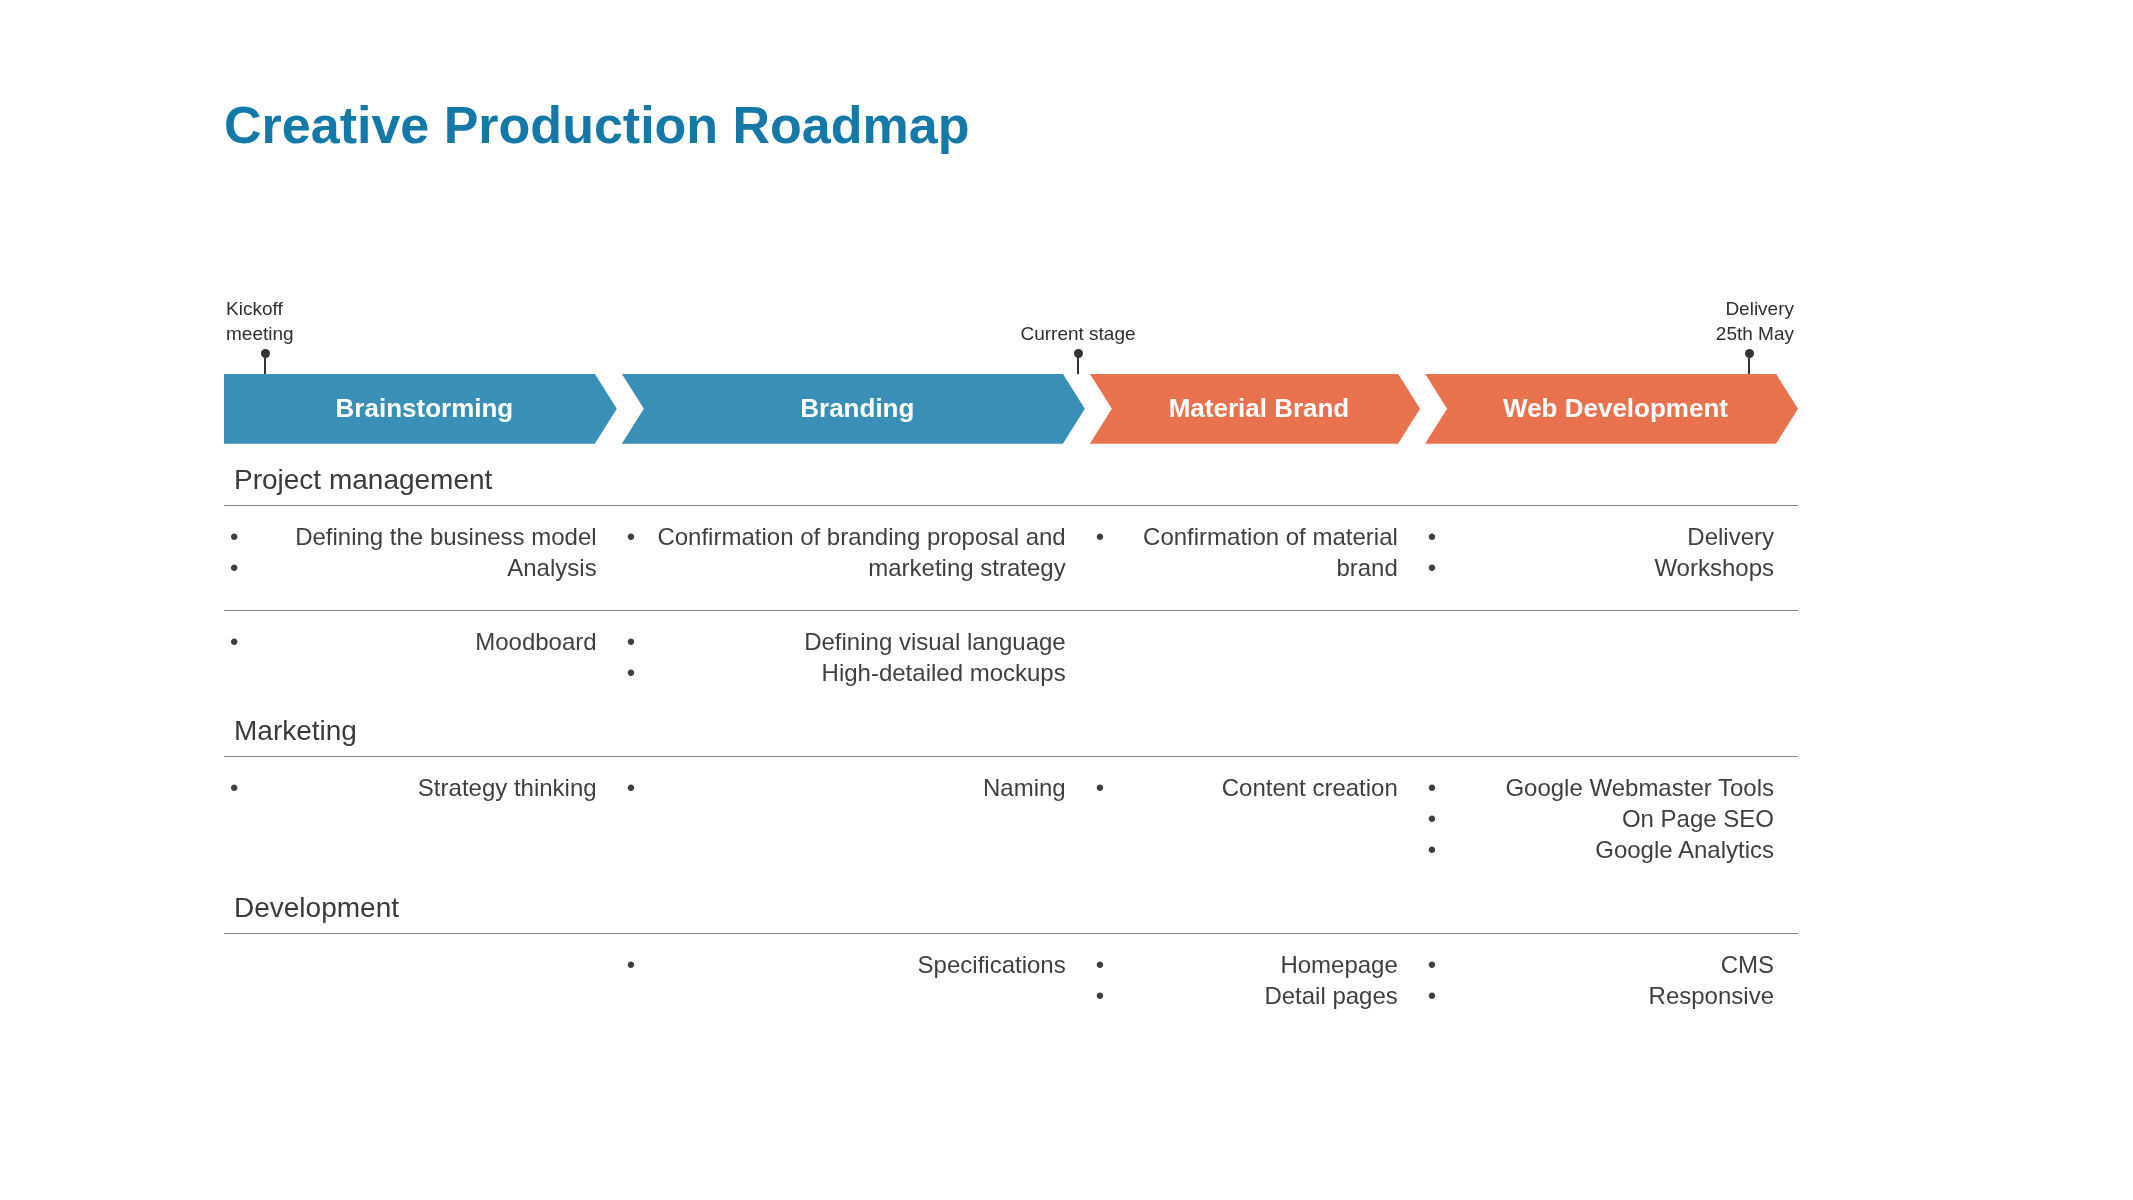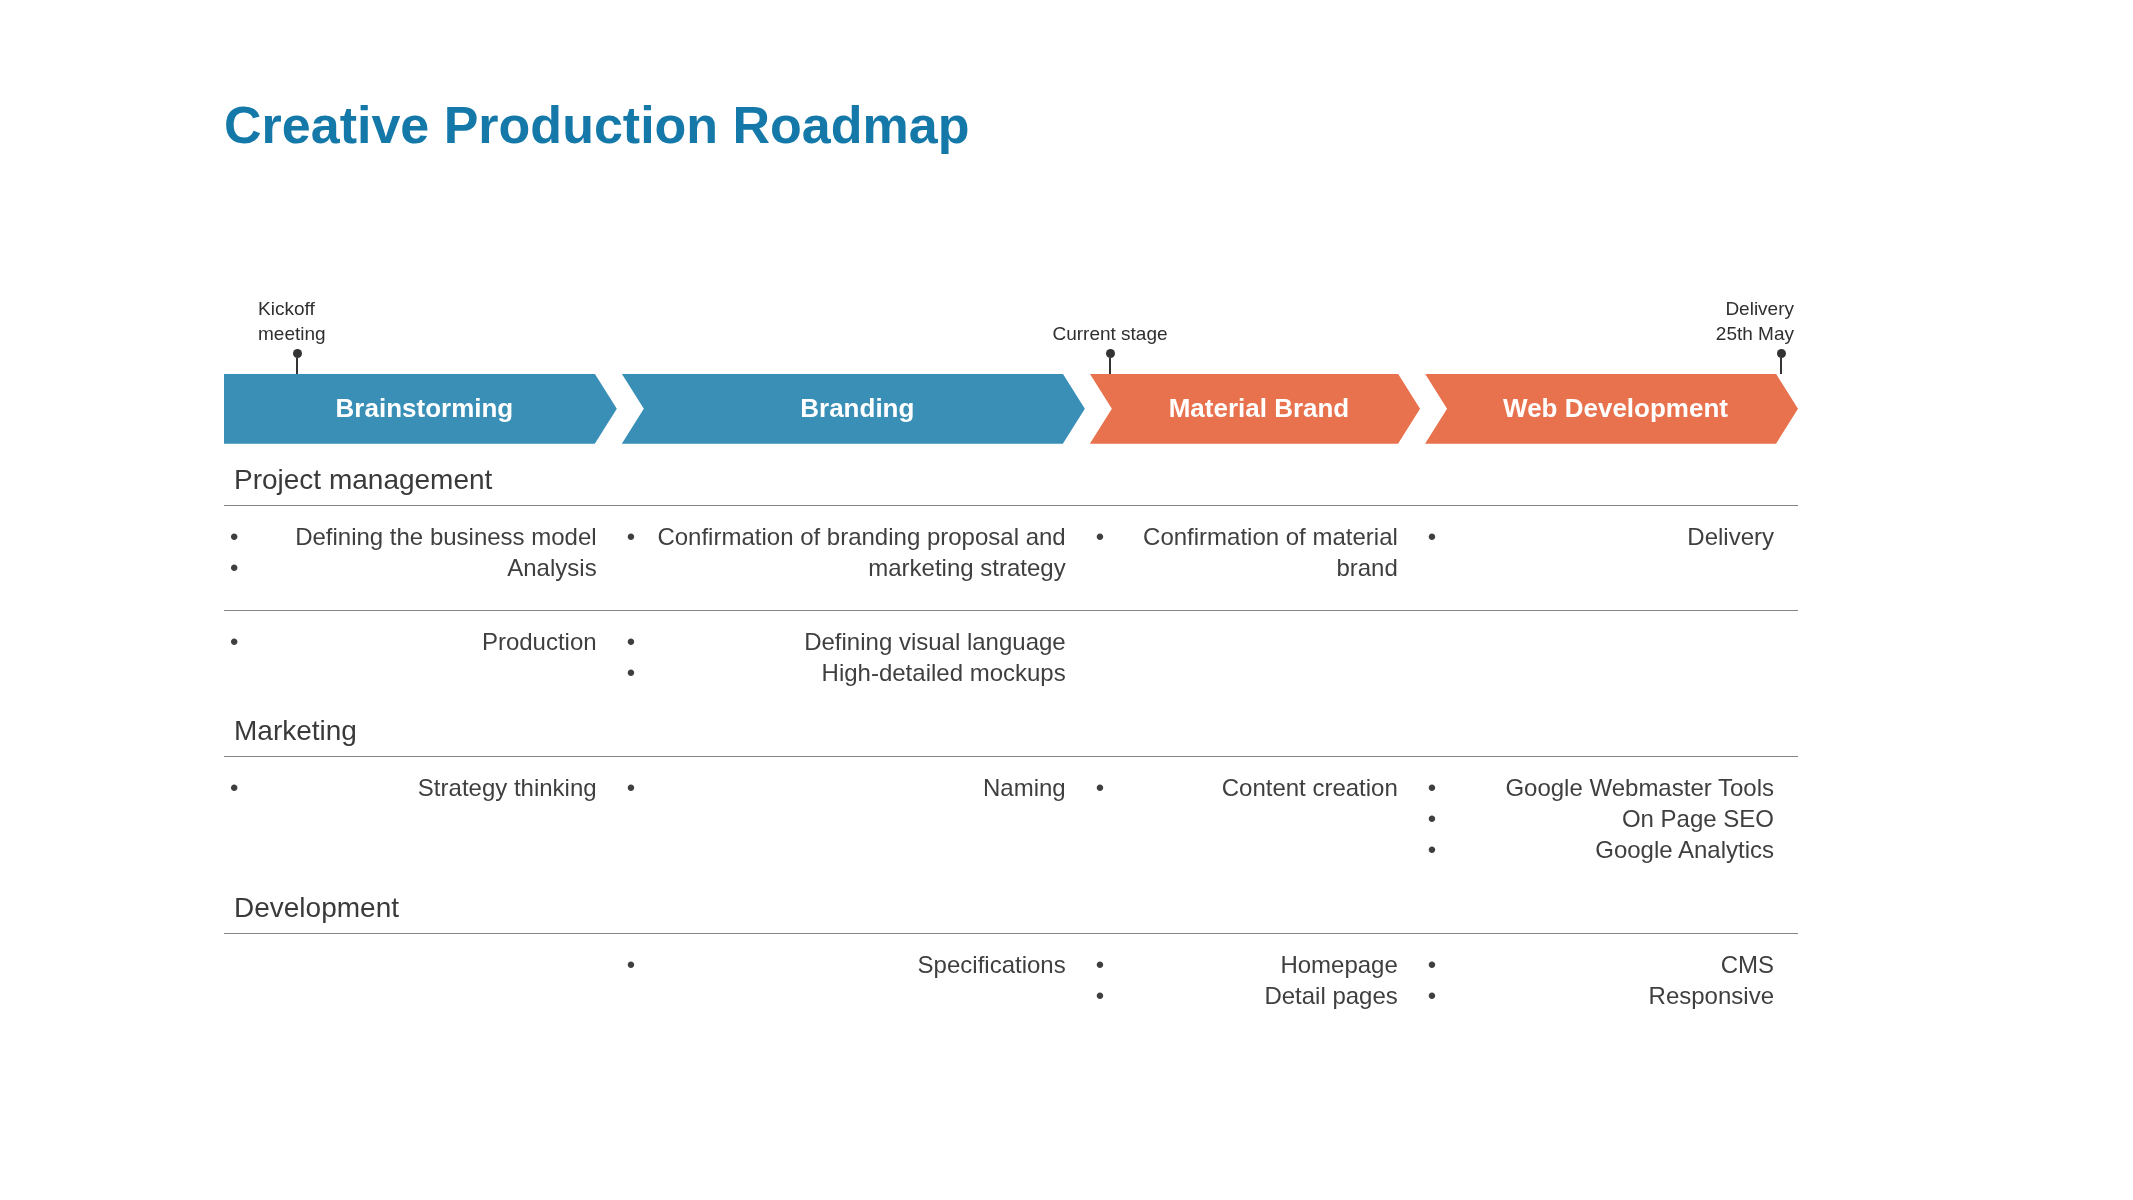--- a/index.html
+++ b/index.html
@@ -8,21 +8,21 @@
     font-family:"Liberation Sans", sans-serif;overflow:hidden;
     --c-title:#1478A8; --c-phase_blue:#3A8FB7; --c-phase_orange:#E8724D;
     --c-text:#3F3F3F; --c-marker:#333333; --c-divider:#848484;
   }
   .content{position:absolute;left:224px;top:0;width:1574px;}
   .page-title{
     margin:96px 0 0 0;font-size:52px;font-weight:700;color:var(--c-title);
     line-height:1.15;letter-spacing:0;
   }
   
-  .milestones{position:relative;height:86px;margin-top:132px;margin-left:32px;}
+  .milestones{position:relative;height:86px;margin-top:132px;}
   .milestone-label{
     position:absolute;font-size:19px;line-height:1.32;color:#2f2f2f;
   }
   .lbl-kickoff{left:2px;bottom:28px;text-align:left;}
   .lbl-current{left:854px;bottom:28px;transform:translateX(-50%);white-space:nowrap;}
   .lbl-delivery{right:4px;bottom:28px;text-align:right;}
   .marker{
     position:absolute;bottom:0;width:10px;display:flex;flex-direction:column;align-items:center;
   }
   .marker .dot{width:9px;height:9px;border-radius:50%;background:var(--c-marker);}
@@ -126,30 +126,31 @@
             </ul>
           </div>
           <div class="col">
             <ul>
               <li>Confirmation of material brand</li>
             </ul>
           </div>
           <div class="col">
             <ul>
               <li>Delivery</li>
-            </ul>
-          </div>
-        </div>
-      </div>
-      <div class="section">
-        <div class="rule"></div>
-        <div class="cols">
-          <div class="col">
-            <ul>
-              <li>Production</li>
+              <li>Workshops</li>
+            </ul>
+          </div>
+        </div>
+      </div>
+      <div class="section">
+        <div class="rule"></div>
+        <div class="cols">
+          <div class="col">
+            <ul>
+              <li>Moodboard</li>
             </ul>
           </div>
           <div class="col">
             <ul>
               <li>Defining visual language</li>
               <li>High-detailed mockups</li>
             </ul>
           </div>
           <div class="col">
             <ul></ul>

